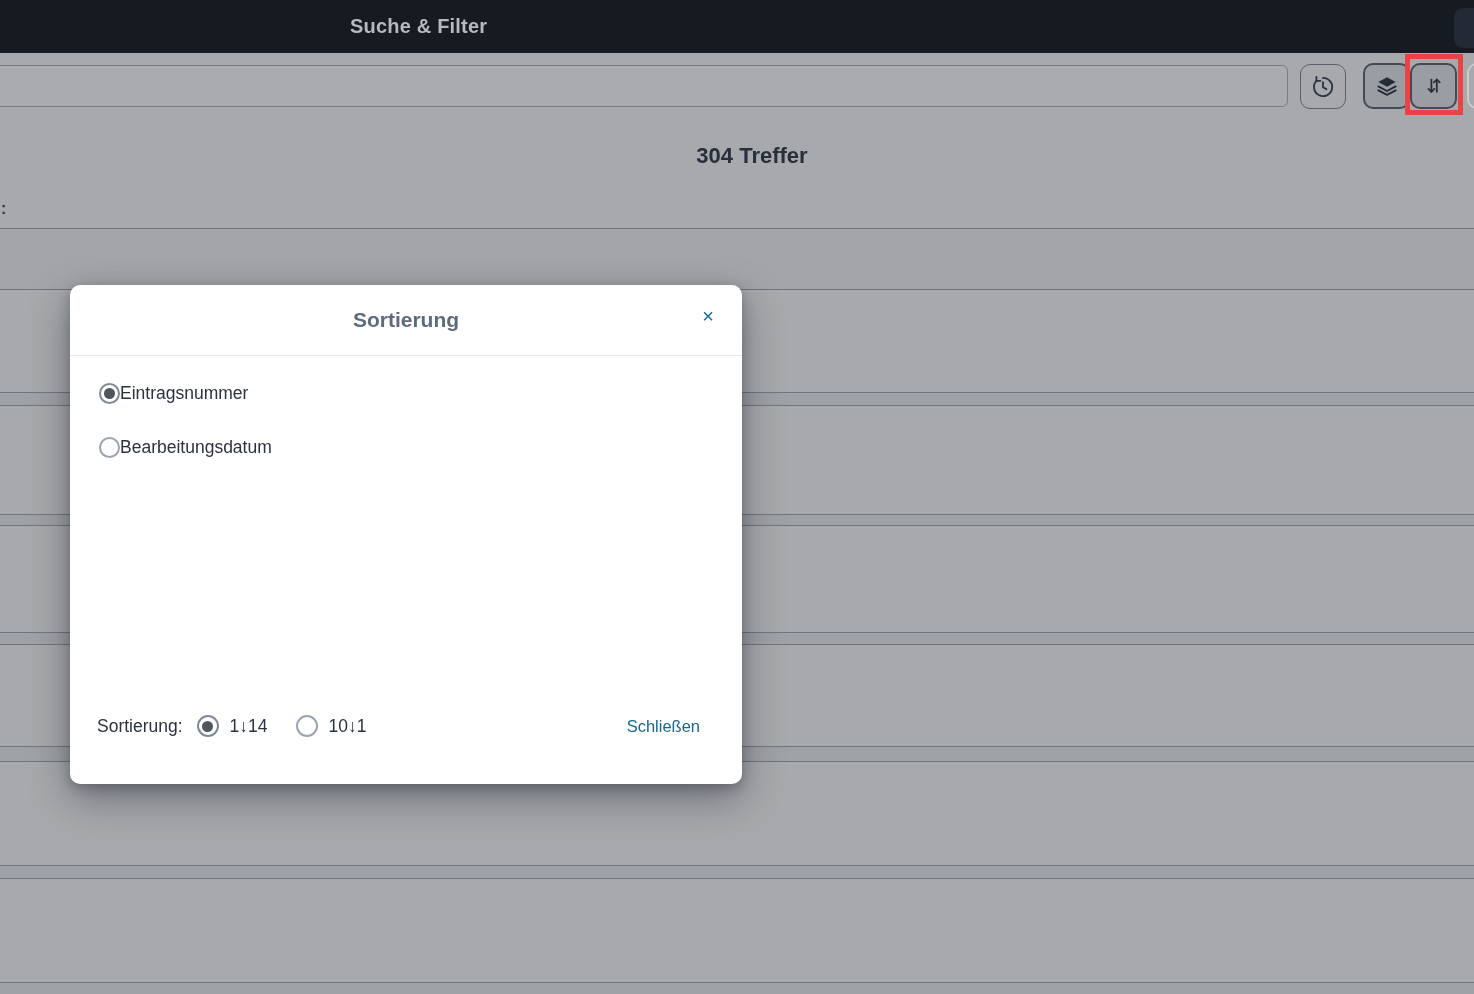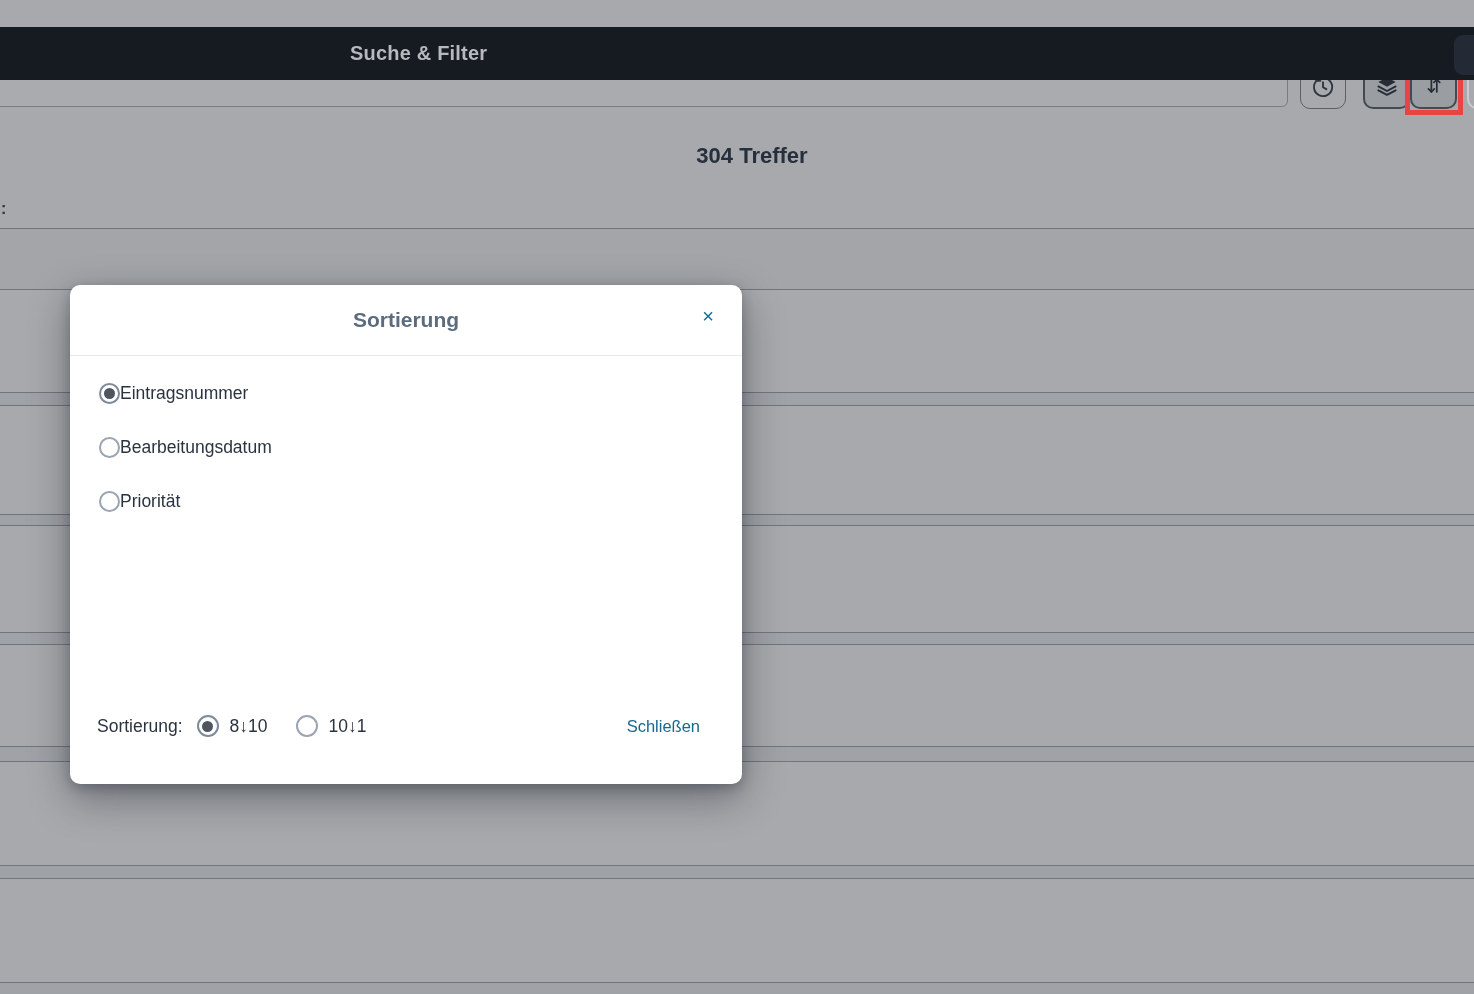--- a/index.html
+++ b/index.html
@@ -4,21 +4,21 @@
 <style>
   html,body{margin:0;padding:0;}
   body{
     width:1474px;height:994px;overflow:hidden;position:relative;
     font-family:"Liberation Sans", sans-serif;
     background:#a7a9ac;
   }
   
   .app-header{
     position:absolute;left:0;top:0;width:1474px;height:53px;
-    background:#161a21;z-index:5;margin-top:27px;
+    background:#161a21;z-index:5;
   }
   .app-header .title{
     position:absolute;left:350px;top:0;height:53px;line-height:53px;
     font-size:20px;font-weight:bold;color:#b7b9bd;letter-spacing:.2px;
   }
   .header-chip{
     position:absolute;right:-10px;top:8px;width:30px;height:40px;
     background:#242a35;border-radius:9px;
   }
   
@@ -165,32 +165,28 @@
 
   <div class="options">
     <div class="option-row">
       <span class="radio selected"></span>
       <span class="option-label">Eintragsnummer</span>
     </div>
     <div class="option-row">
       <span class="radio"></span>
       <span class="option-label">Bearbeitungsdatum</span>
     </div>
-    <div class="option-row">
-      <span class="radio"></span>
-      <span class="option-label">Priorität</span>
-    </div>
   </div>
 
   <div class="modal-footer">
     <span class="footer-label">Sortierung:</span>
     <div class="dir-group">
       <div class="dir-item">
         <span class="radio selected"></span>
-        <span class="dir-label">8↓10</span>
+        <span class="dir-label">1↓14</span>
       </div>
       <div class="dir-item">
         <span class="radio"></span>
         <span class="dir-label">10↓1</span>
       </div>
     </div>
     <div class="footer-spacer"></div>
     <button class="close-link">Schließen</button>
   </div>
 

